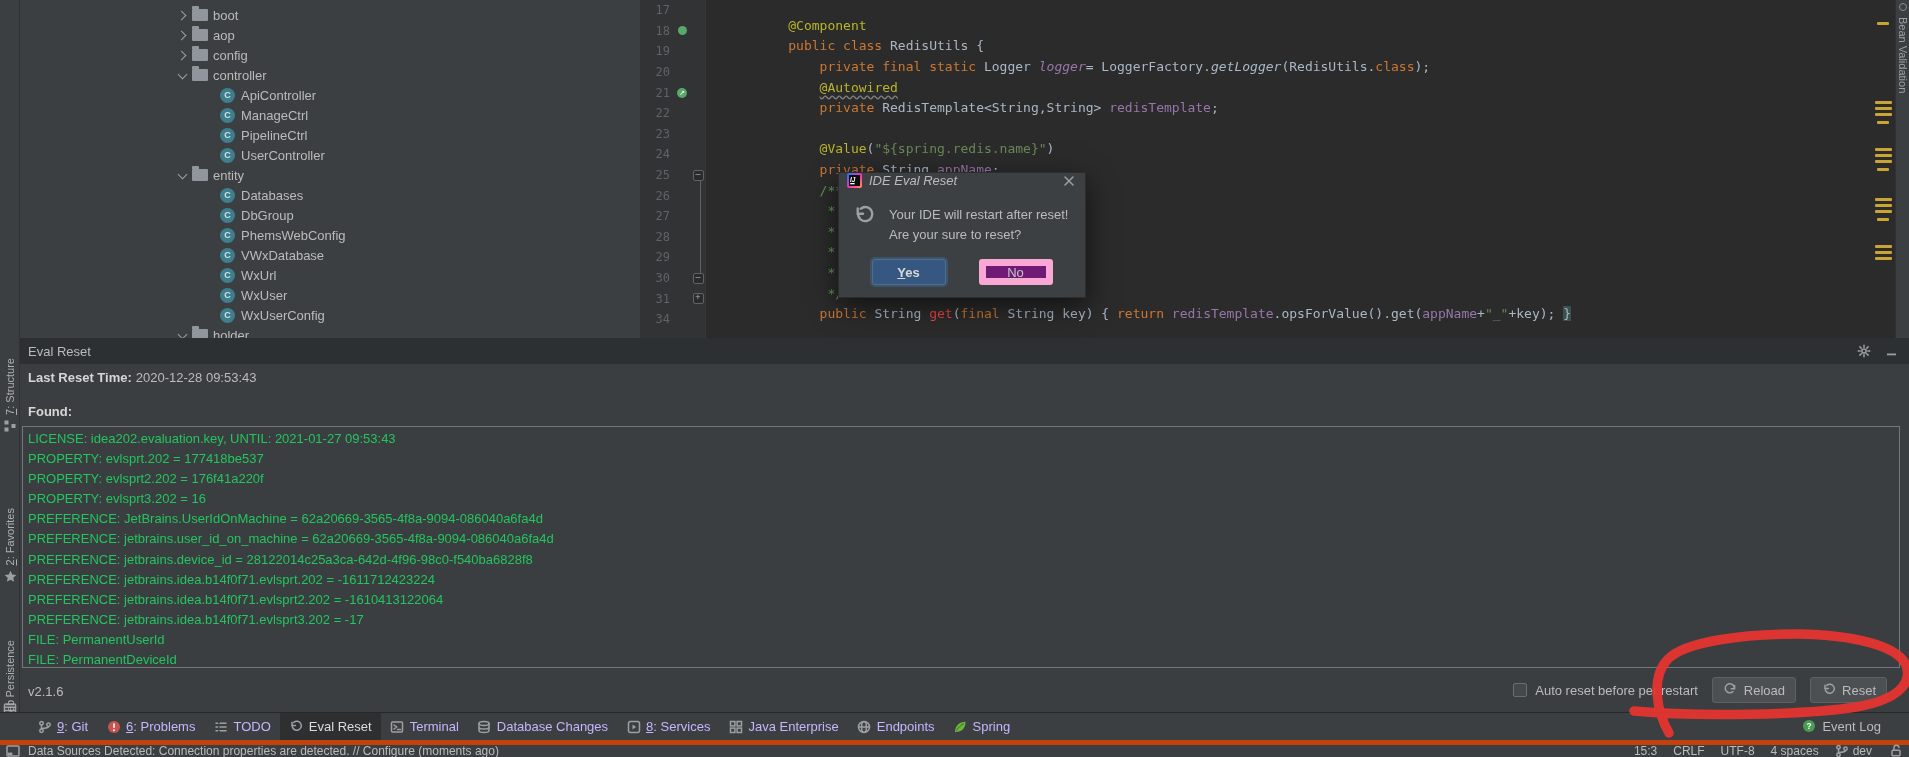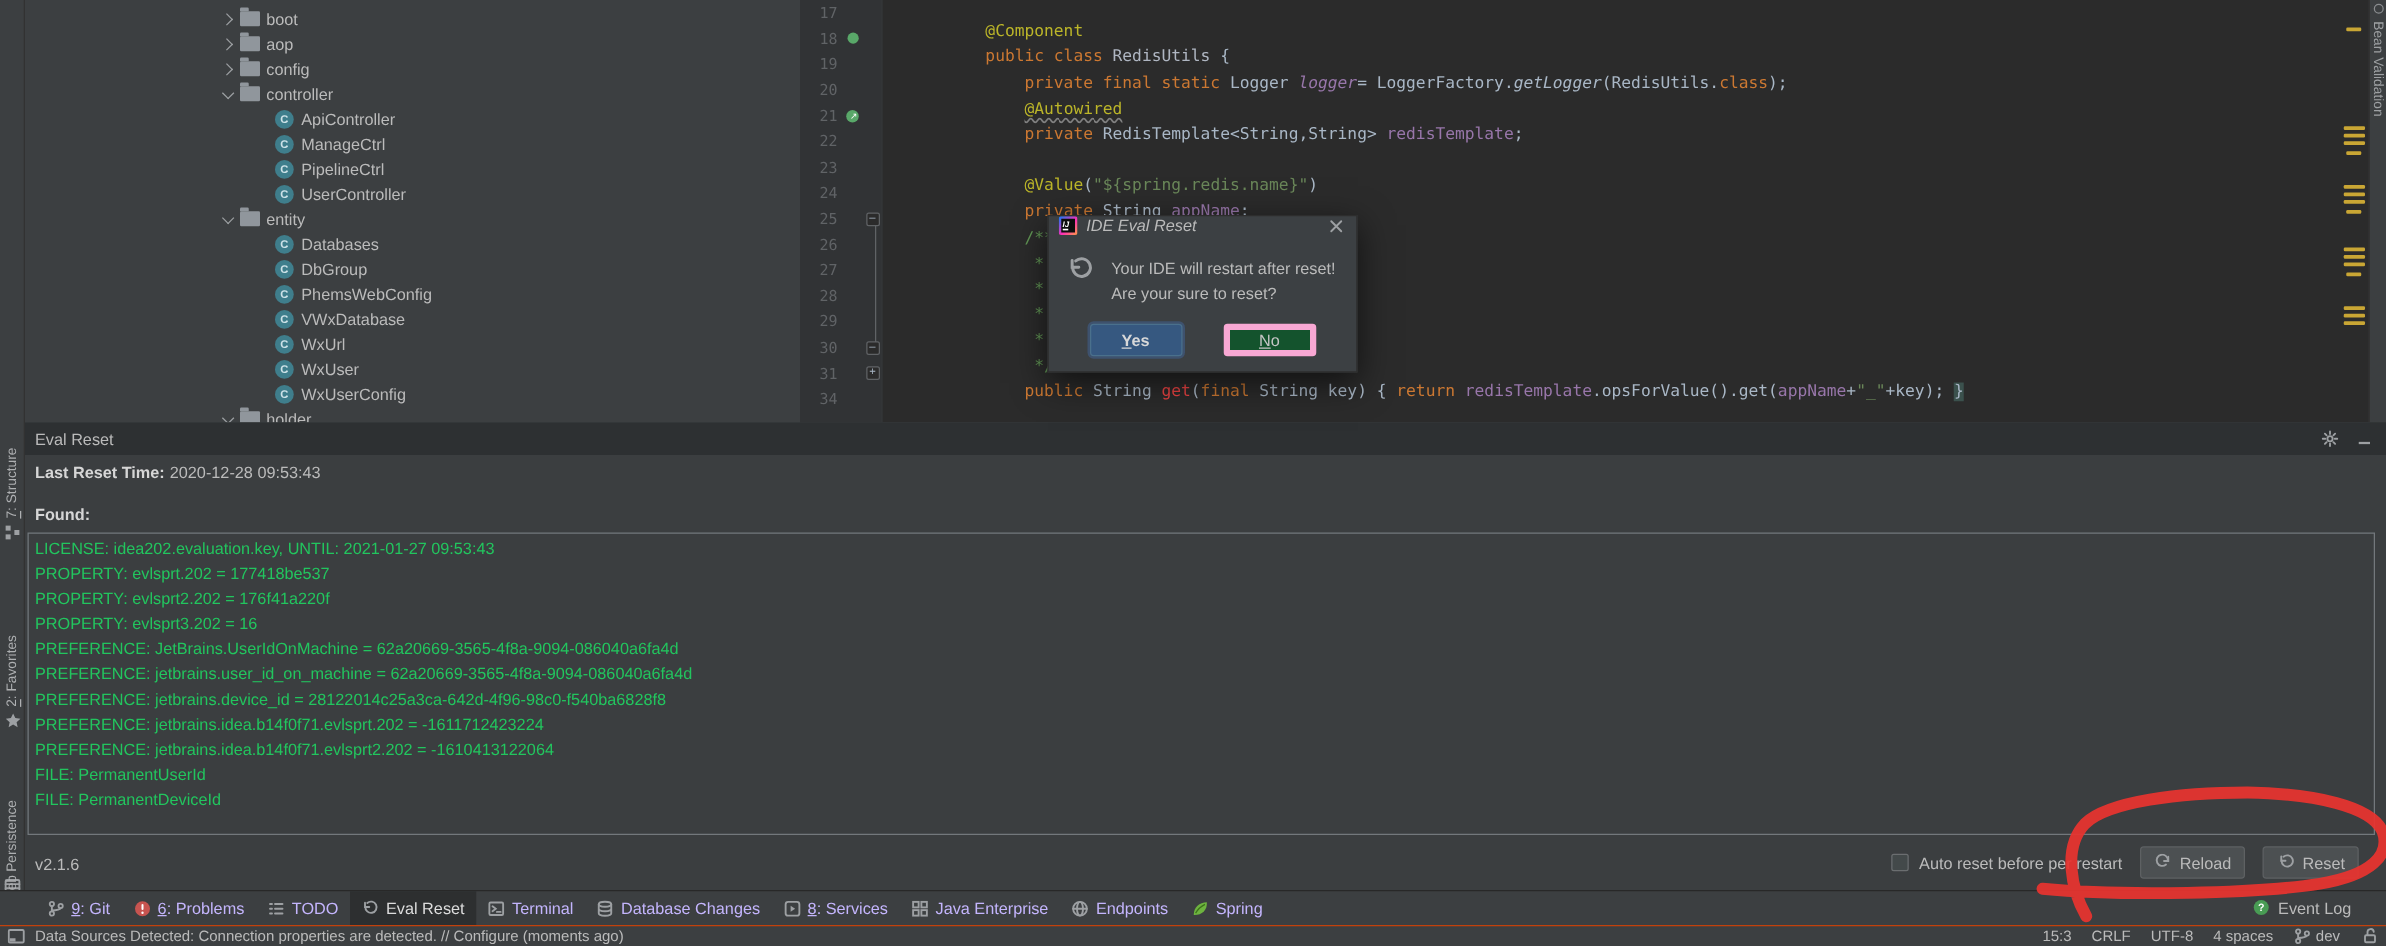--- a/index.html
+++ b/index.html
@@ -82,31 +82,31 @@
   #dlg-title .t{font-size:13px;color:#bbbbbb;flex:1;}
   #dlg-close{width:16px;height:16px;display:flex;align-items:center;justify-content:center;cursor:pointer;}
   #dlg-body{display:flex;padding:6px 12px 0 14px;gap:14px;}
   .dlg-icon svg{width:22px;height:22px;}
   #dlg-msg{font-size:13px;color:#bbbbbb;line-height:20px;}
   #dlg-btns{position:absolute;left:0;bottom:12px;width:100%;display:flex;justify-content:center;gap:8px;}
   .dbtn{width:74px;height:26px;border-radius:3px;font-size:13px;display:flex;align-items:center;justify-content:center;cursor:pointer;}
   .dbtn span{display:block;}
   .dbtn span::first-letter{text-decoration:underline;}
   #btn-yes{background:#365880;border:1px solid #4a708c;color:#d8d8d8;font-weight:bold;box-shadow:0 0 0 2px rgba(64,105,165,.45);}
-  #btn-no{background:#14532d;border:5px solid #f9a8d4;color:#c5c5c5;margin-left:25px;}
+  #btn-no{background:#701a75;border:7px solid #f9a8d4;color:#c5c5c5;margin-left:25px;}
 
   
   #tabsbar{position:absolute;left:0;top:712px;width:1909px;height:28px;background:#3c3f41;border-top:1px solid #282828;display:flex;align-items:stretch;padding-left:28px;z-index:6;}
   .tab{display:flex;align-items:center;gap:5px;padding:0 9px;font-size:13px;color:#c4b5fd;cursor:pointer;white-space:nowrap;}
   .tab.sel{background:#2d2f30;color:#dddddd;}
   .ticon{width:15px;height:15px;display:flex;align-items:center;justify-content:center;}
   #event-log{position:absolute;right:28px;top:712px;height:28px;display:flex;align-items:center;gap:6px;font-size:13px;color:#bbbbbb;cursor:pointer;z-index:6;}
 
   
-  #statusbar{position:absolute;left:0;top:740px;width:1909px;height:17px;background:#3c3f41;border-top:1px solid #c2410c;display:flex;align-items:center;font-size:12px;color:#bbbbbb;z-index:7;}
+  #statusbar{position:absolute;left:0;top:740px;width:1909px;height:17px;background:#3c3f41;border-top:5px solid #c2410c;display:flex;align-items:center;font-size:12px;color:#bbbbbb;z-index:7;}
   #sb-toggle{width:14px;height:14px;margin:0 8px 0 6px;display:flex;align-items:center;justify-content:center;cursor:pointer;}
   #sb-right{margin-left:auto;display:flex;align-items:center;gap:16px;padding-right:6px;}
   .sb-item{cursor:pointer;white-space:nowrap;}
   #sb-branch{display:flex;align-items:center;gap:3px;cursor:pointer;}
 
   
   #annotation{position:absolute;left:0;top:0;width:1909px;height:757px;z-index:60;pointer-events:none;}
 </style>
 </head>
 <body>
@@ -485,20 +485,21 @@
         <div class="fitem">PREFERENCE: JetBrains.UserIdOnMachine = 62a20669-3565-4f8a-9094-086040a6fa4d</div>
 
         <div class="fitem">PREFERENCE: jetbrains.user_id_on_machine = 62a20669-3565-4f8a-9094-086040a6fa4d</div>
 
         <div class="fitem">PREFERENCE: jetbrains.device_id = 28122014c25a3ca-642d-4f96-98c0-f540ba6828f8</div>
 
         <div class="fitem">PREFERENCE: jetbrains.idea.b14f0f71.evlsprt.202 = -1611712423224</div>
 
         <div class="fitem">PREFERENCE: jetbrains.idea.b14f0f71.evlsprt2.202 = -1610413122064</div>
 
+        <div class="fitem">PREFERENCE: jetbrains.idea.b14f0f71.evlsprt3.202 = -17</div>
 
         <div class="fitem">FILE: PermanentUserId</div>
 
         <div class="fitem">FILE: PermanentDeviceId</div>
       </div>
     <div id="version">v2.1.6</div>
     <div id="panel-controls">
       <div id="auto-reset">
         <span class="cbox"></span>
         <span>Auto reset before per restart</span>

